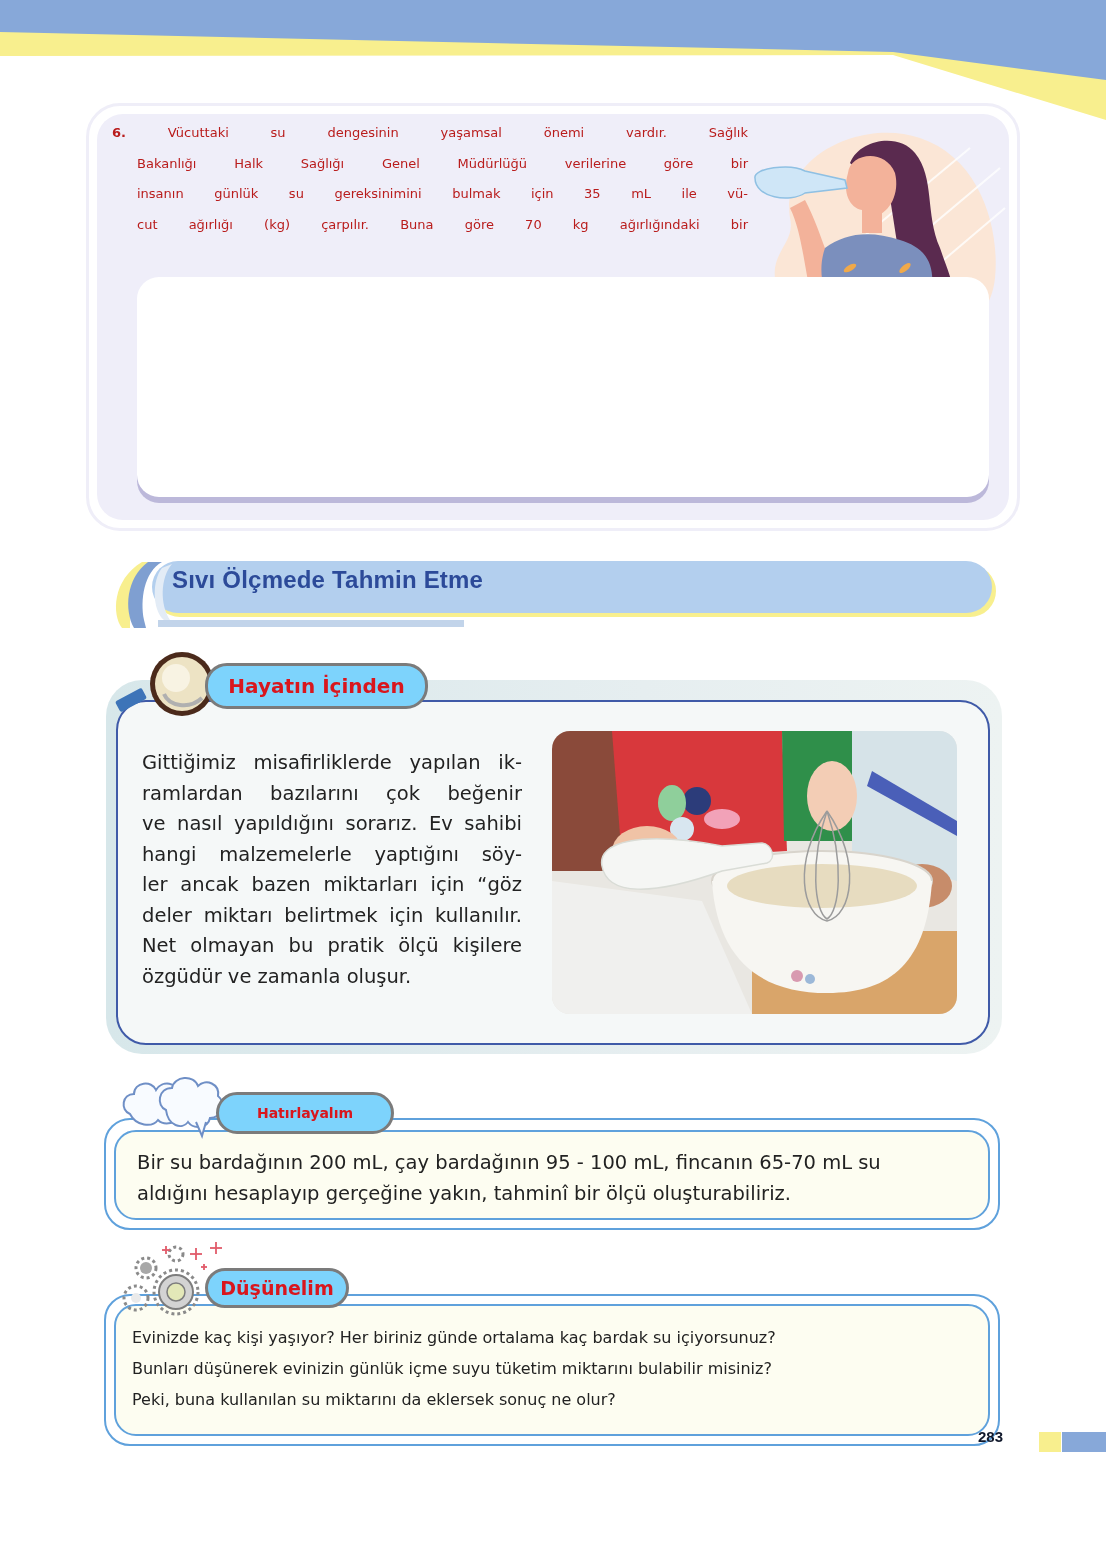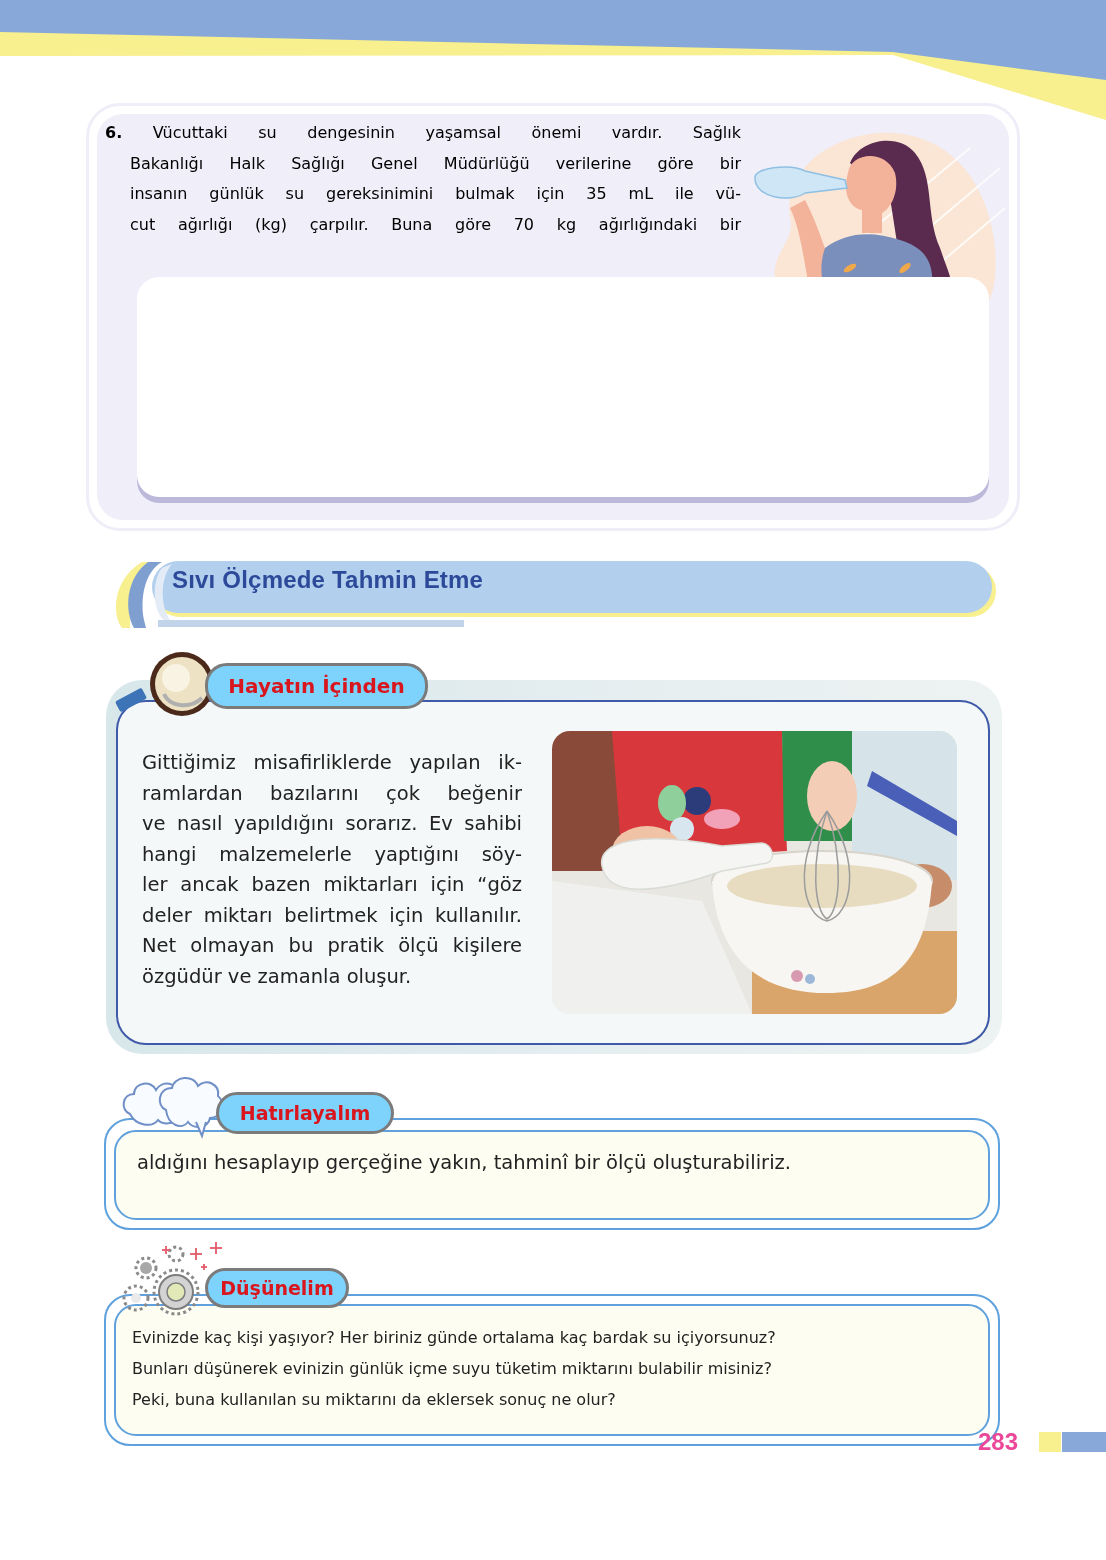--- a/index.html
+++ b/index.html
@@ -16,23 +16,23 @@
   .q-outer {
     position:absolute; left:86px; top:103px; width:934px; height:428px;
     border:3px solid #efeef8; border-radius:34px; background:#fff;
     box-sizing:border-box;
   }
   .q-inner {
     position:absolute; left:97px; top:114px; width:912px; height:406px;
     background:#efeef9; border-radius:26px;
   }
   .q-text {
-    position:absolute; left:105px; top:118px; width:636px;
-    font-size:16px; line-height:30.5px; text-align:justify;
-    color:#000000;
+    position:absolute; left:112px; top:118px; width:636px;
+    font-size:13px; line-height:30.5px; text-align:justify;
+    color:#b91c1c;
   }
   .q-text .num { font-weight:bold; }
   .q-text .line { display:block; padding-left:25px; text-align:justify; text-align-last:justify; }
   .q-text .line.first { padding-left:0; }
   .q-text .line.last { text-align-last:left; }
   .answer-box {
     position:absolute; left:137px; top:277px; width:852px; height:220px;
     background:#fff; border-radius:22px;
     box-shadow:0 6px 0 0 #bcb8da;
   }
@@ -65,21 +65,21 @@
   .hi-text .line.last { text-align-last:left; }
   .photo { position:absolute; left:552px; top:731px; width:405px; height:283px; border-radius:18px; overflow:hidden; }
 
   .tag {
     position:absolute; background:#7dd3fc; border:3px solid #7b7b7b;
     border-radius:22px; box-sizing:border-box;
     font-family:"DejaVu Sans", sans-serif; color:#d9161d; font-weight:bold;
     display:flex; align-items:center; justify-content:center;
   }
   .tag-hi { left:205px; top:663px; width:223px; height:46px; font-size:20px; }
-  .tag-ha { left:216px; top:1092px; width:178px; height:42px; font-size:19px; }
+  .tag-ha { left:216px; top:1092px; width:178px; height:42px; font-size:14px; }
   .tag-du { left:205px; top:1268px; width:144px; height:40px; font-size:19px; }
 
   
   .ha-outer {
     position:absolute; left:104px; top:1118px; width:896px; height:112px;
     border:2px solid #5fa1dc; border-radius:26px; background:#fff; box-sizing:border-box;
   }
   .ha-inner {
     position:absolute; left:114px; top:1130px; width:876px; height:90px;
     border:2px solid #5fa1dc; border-radius:22px; background:#fdfdf1; box-sizing:border-box;
@@ -100,21 +100,21 @@
   }
   .du-text {
     position:absolute; left:132px; top:1322px; width:852px;
     font-size:16px; line-height:31px; color:#222;
   }
 
   
   .page-num {
     position:absolute; left:978px; top:1428px;
     font-family:"Liberation Sans", sans-serif; font-weight:bold;
-    font-size:24px; color:#ec4899;
+    font-size:15px; color:#0f172a;
   }
   .foot-yellow { position:absolute; left:1039px; top:1432px; width:22px; height:20px; background:#f8ef8e; }
   .foot-blue { position:absolute; left:1062px; top:1432px; width:44px; height:20px; background:#87a8d9; }
   .icon-abs { position:absolute; }
 </style>
 </head>
 <body>
 
 <svg class="banner" viewBox="0 0 1106 120" width="1106" height="120">
   <polygon points="0,0 1106,0 1106,120 893,55 0,56" fill="#f8ef8e"></polygon>
@@ -237,20 +237,21 @@
 <div class="ha-inner"></div>
 <svg class="icon-abs" style="left:118px;top:1074px;" width="108" height="68" viewBox="0 0 108 68">
   <g fill="#f8fbff" stroke="#6f8fc6" stroke-width="2">
     <path d="M12,40 C2,36 4,20 16,20 C16,8 34,6 38,16 C44,6 60,8 60,20 C72,20 74,36 62,40 C60,50 46,52 40,46 C34,54 18,52 12,40 Z"></path>
     <path d="M48,36 C38,32 40,14 54,14 C56,2 76,0 80,12 C88,4 102,10 100,22 C108,28 104,44 92,44 C90,54 76,56 70,48 C64,56 50,52 48,36 Z"></path>
     <path d="M78,48 L84,62 L88,48"></path>
   </g>
 </svg>
 <div class="tag tag-ha">Hatırlayalım</div>
 <div class="ha-text">
+  <div>Bir su bardağının 200 mL, çay bardağının 95 - 100 mL, fincanın 65-70 mL su</div>
   <div>aldığını hesaplayıp gerçeğine yakın, tahminî bir ölçü oluşturabiliriz.</div>
 </div>
 
 <div class="du-outer"></div>
 <div class="du-inner"></div>
 <svg class="icon-abs" style="left:118px;top:1240px;" width="110" height="80" viewBox="0 0 110 80">
   <g stroke="#8a8a8a" stroke-width="3" stroke-dasharray="3 3" fill="none">
     <circle cx="18" cy="58" r="12"></circle>
     <circle cx="28" cy="28" r="10"></circle>
     <circle cx="58" cy="14" r="7"></circle>

